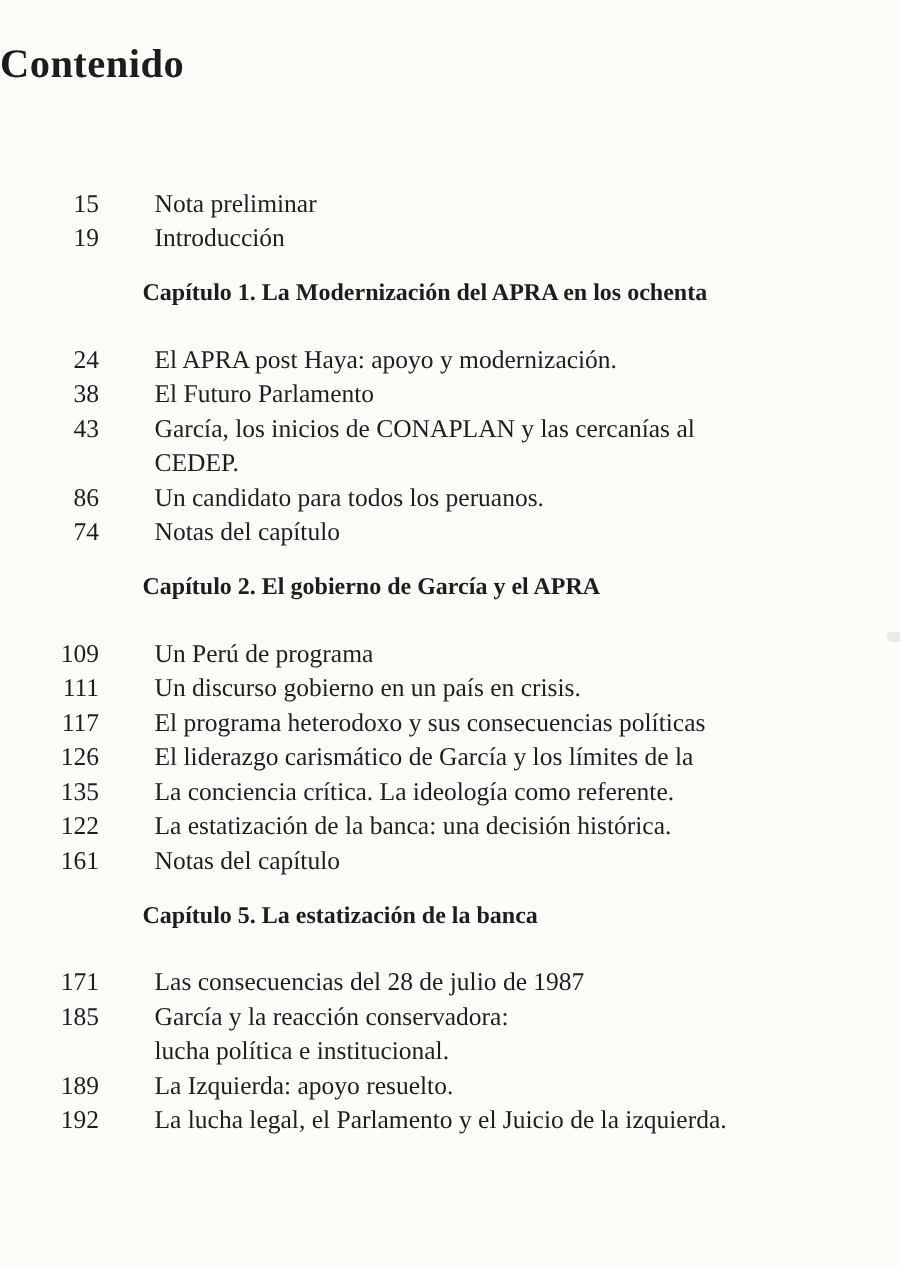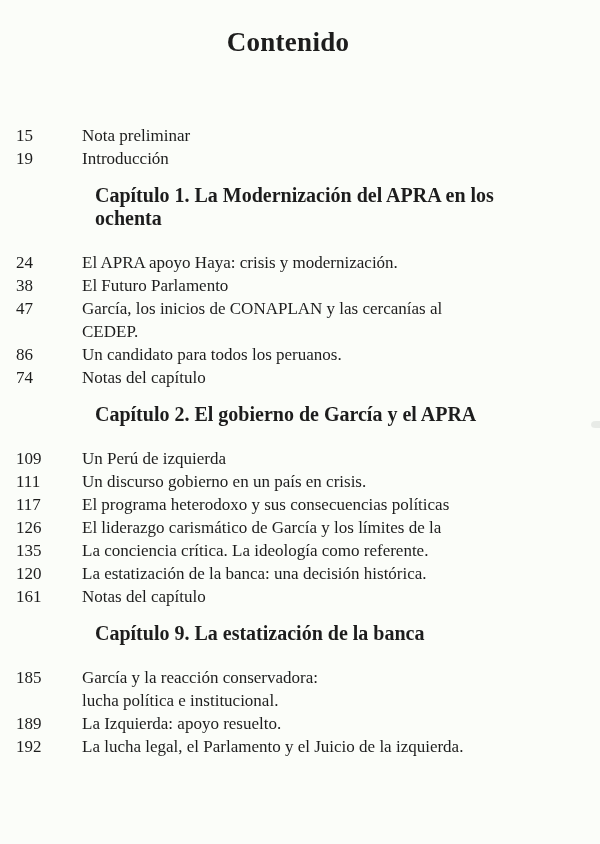--- a/index.html
+++ b/index.html
@@ -13,43 +13,43 @@
   .page {
     position: relative;
     width: 600px;
     height: 844px;
     padding-top: 27px;
   }
   .title {
     font-size: 27px;
     font-weight: bold;
     line-height: 31px;
-    text-align: center;
+    text-align: left;
     padding-right: 24px;
     letter-spacing: 0.3px;
   }
   .toc { margin-top: 66px; }
   .row {
     display: flex;
     font-size: 17px;
     line-height: 23px;
   }
   .num {
     width: 50px;
     margin-left: 16px;
-    text-align: left;
+    text-align: right;
     flex: none;
   }
   .titl {
-    margin-left: 16px;
+    margin-left: 37px;
     width: 465px;
   }
   .chapter {
     margin: 14px 0 21px 95px;
-    font-size: 20px;
+    font-size: 16px;
     font-weight: bold;
     line-height: 23px;
     width: 470px;
   }
   .smudge {
     position: absolute;
     top: 421px;
     right: 0px;
     width: 9px;
     height: 7px;
@@ -73,48 +73,48 @@
     </div>
     <div class="row">
       <span class="num">19</span>
       <span class="titl">Introducción</span>
     </div>
 
     <div class="chapter">Capítulo 1. La Modernización del APRA en los ochenta</div>
 
     <div class="row">
       <span class="num">24</span>
-      <span class="titl">El APRA apoyo Haya: crisis y modernización.</span>
+      <span class="titl">El APRA post Haya: apoyo y modernización.</span>
     </div>
     <div class="row">
       <span class="num">38</span>
       <span class="titl">El Futuro Parlamento</span>
     </div>
     <div class="row">
-      <span class="num">47</span>
+      <span class="num">43</span>
       <span class="titl">García, los inicios de CONAPLAN y las cercanías al</span>
     </div>
     <div class="row">
       <span class="num"></span>
       <span class="titl">CEDEP.</span>
     </div>
     <div class="row">
       <span class="num">86</span>
       <span class="titl">Un candidato para todos los peruanos.</span>
     </div>
     <div class="row">
       <span class="num">74</span>
       <span class="titl">Notas del capítulo</span>
     </div>
 
     <div class="chapter">Capítulo 2. El gobierno de García y el APRA</div>
 
     <div class="row">
       <span class="num">109</span>
-      <span class="titl">Un Perú de izquierda</span>
+      <span class="titl">Un Perú de programa</span>
     </div>
     <div class="row">
       <span class="num">111</span>
       <span class="titl">Un discurso gobierno en un país en crisis.</span>
     </div>
     <div class="row">
       <span class="num">117</span>
       <span class="titl">El programa heterodoxo y sus consecuencias políticas</span>
     </div>
     <div class="row">
@@ -122,30 +122,34 @@
       <span class="titl">El liderazgo carismático de García y los límites de la</span>
     </div>
     <div class="row">
       <span class="num"></span>
     </div>
     <div class="row">
       <span class="num">135</span>
       <span class="titl">La conciencia crítica. La ideología como referente.</span>
     </div>
     <div class="row">
-      <span class="num">120</span>
+      <span class="num">122</span>
       <span class="titl">La estatización de la banca: una decisión histórica.</span>
     </div>
     <div class="row">
       <span class="num">161</span>
       <span class="titl">Notas del capítulo</span>
     </div>
 
-    <div class="chapter">Capítulo 9. La estatización de la banca</div>
+    <div class="chapter">Capítulo 5. La estatización de la banca</div>
 
+    <div class="row">
+      <span class="num">171</span>
+      <span class="titl">Las consecuencias del 28 de julio de 1987</span>
+    </div>
     <div class="row">
       <span class="num">185</span>
       <span class="titl">García y la reacción conservadora:</span>
     </div>
     <div class="row">
       <span class="num"></span>
       <span class="titl">lucha política e institucional.</span>
     </div>
     <div class="row">
       <span class="num">189</span>

